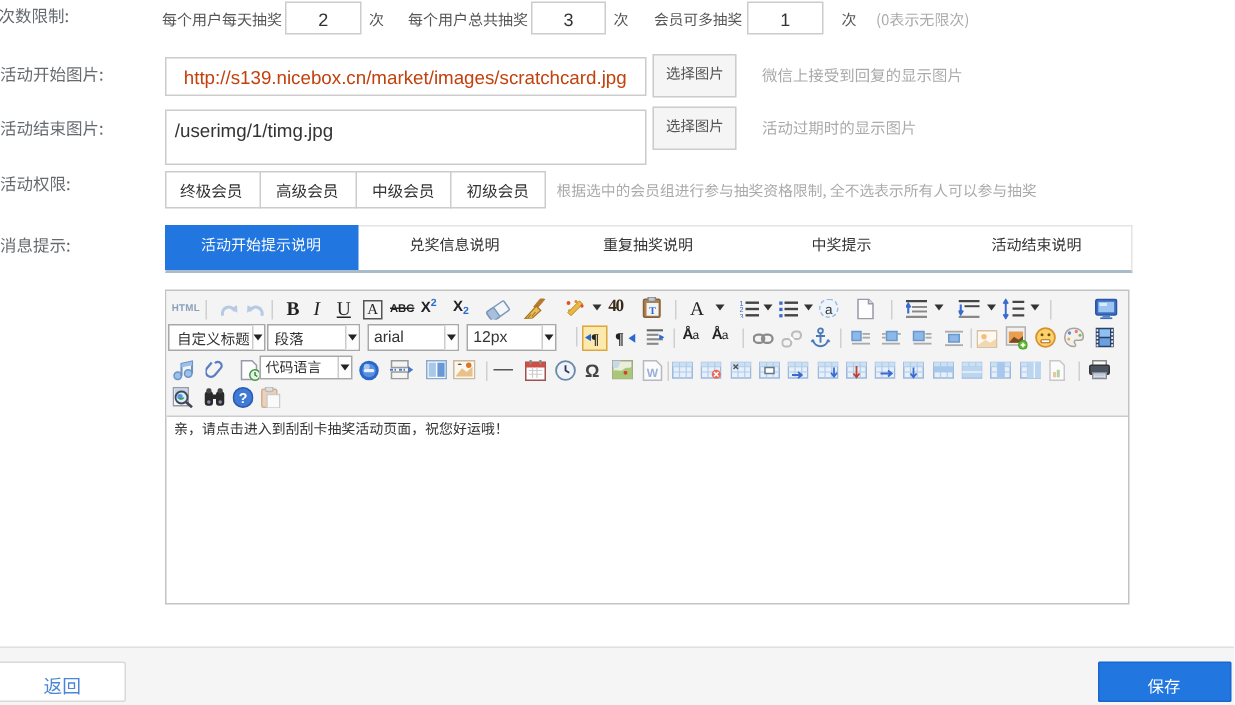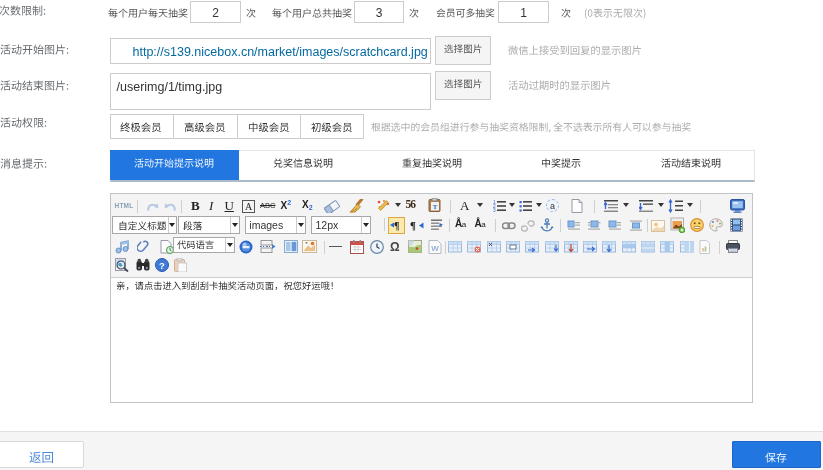--- a/index.html
+++ b/index.html
@@ -24,21 +24,21 @@
 <div class="a" style="left:498px;top:1px;width:51px;height:22px;border:1px solid #ccc;background:#fff;line-height:22px;text-align:center;font-size:12px;color:#333">1</div>
 <svg style="position:absolute;left:560.5px;top:8.1px" width="12" height="13" viewBox="0 0 12 13">
       <path transform="translate(0,8.8)" d="M0.6 -7.2C1.2 -6.8 2.1 -6.2 2.5 -5.8L3.0 -6.4C2.6 -6.8 1.7 -7.4 1.0 -7.7ZM0.4 -0.7 1.1 -0.2C1.7 -1.1 2.5 -2.3 3.1 -3.3L2.5 -3.8C1.9 -2.7 1.0 -1.5 0.4 -0.7ZM4.5 -8.4C4.2 -6.8 3.7 -5.2 2.9 -4.3C3.1 -4.2 3.5 -4.0 3.6 -3.8C4.0 -4.4 4.4 -5.1 4.7 -6.0H8.4C8.2 -5.3 7.9 -4.5 7.6 -4.0C7.8 -4.0 8.1 -3.8 8.3 -3.7C8.6 -4.4 9.1 -5.5 9.3 -6.4L8.8 -6.7L8.6 -6.7H4.9C5.1 -7.2 5.2 -7.7 5.3 -8.2ZM5.7 -5.5V-4.9C5.7 -3.4 5.5 -1.2 2.4 0.3C2.6 0.4 2.9 0.7 3.0 0.8C4.9 -0.1 5.8 -1.4 6.2 -2.6C6.8 -1.1 7.7 0.1 9.1 0.7C9.2 0.5 9.4 0.2 9.6 0.1C7.9 -0.6 6.9 -2.1 6.5 -4.1C6.5 -4.4 6.5 -4.6 6.5 -4.8V-5.5Z" fill="#555"></path>
     </svg>
 <svg style="position:absolute;left:583.5px;top:8.3px" width="64" height="13" viewBox="0 0 64 13">
       <path transform="translate(0,8.8)" d="M2.4 2.0 3.0 1.7C2.1 0.3 1.7 -1.4 1.7 -3.1C1.7 -4.8 2.1 -6.5 3.0 -7.9L2.4 -8.2C1.5 -6.7 0.9 -5.1 0.9 -3.1C0.9 -1.1 1.5 0.5 2.4 2.0Z M6.2 0.1C7.5 0.1 8.4 -1.1 8.4 -3.7C8.4 -6.2 7.5 -7.5 6.2 -7.5C4.8 -7.5 3.9 -6.2 3.9 -3.7C3.9 -1.1 4.8 0.1 6.2 0.1ZM6.2 -0.6C5.3 -0.6 4.8 -1.5 4.8 -3.7C4.8 -5.8 5.3 -6.7 6.2 -6.7C7.0 -6.7 7.6 -5.8 7.6 -3.7C7.6 -1.5 7.0 -0.6 6.2 -0.6Z M11.4 0.8C11.7 0.6 12.1 0.5 14.8 -0.4C14.8 -0.5 14.7 -0.8 14.7 -1.0L12.3 -0.3V-2.5C12.9 -2.9 13.4 -3.4 13.8 -3.9C14.6 -1.8 16.0 -0.2 18.1 0.5C18.2 0.3 18.4 -0.0 18.6 -0.2C17.6 -0.5 16.8 -1.0 16.1 -1.6C16.7 -2.0 17.4 -2.5 18.0 -3.0L17.4 -3.5C16.9 -3.0 16.2 -2.5 15.6 -2.1C15.2 -2.6 14.8 -3.2 14.6 -3.9H18.3V-4.5H14.3V-5.4H17.5V-6.0H14.3V-6.9H17.9V-7.5H14.3V-8.4H13.5V-7.5H10.0V-6.9H13.5V-6.0H10.5V-5.4H13.5V-4.5H9.6V-3.9H12.9C11.9 -3.0 10.5 -2.2 9.3 -1.8C9.4 -1.7 9.7 -1.4 9.8 -1.2C10.3 -1.4 10.9 -1.7 11.5 -2.0V-0.6C11.5 -0.1 11.3 0.0 11.1 0.1C11.2 0.3 11.4 0.6 11.4 0.8Z M21.3 -3.5C20.8 -2.4 20.1 -1.3 19.3 -0.6C19.5 -0.5 19.8 -0.2 20.0 -0.1C20.8 -0.9 21.6 -2.1 22.0 -3.3ZM25.8 -3.2C26.5 -2.2 27.2 -0.9 27.5 -0.1L28.3 -0.4C28.0 -1.3 27.2 -2.6 26.5 -3.5ZM20.4 -7.7V-6.9H27.5V-7.7ZM19.5 -5.2V-4.5H23.5V-0.2C23.5 -0.0 23.5 0.0 23.3 0.0C23.1 0.0 22.4 0.0 21.8 0.0C21.9 0.2 22.0 0.6 22.0 0.8C22.9 0.8 23.5 0.8 23.9 0.7C24.2 0.5 24.4 0.3 24.4 -0.2V-4.5H28.3V-5.2Z M30.1 -7.7V-7.0H33.4C33.4 -6.3 33.3 -5.5 33.2 -4.8H29.4V-4.0H33.1C32.7 -2.3 31.7 -0.7 29.3 0.2C29.5 0.3 29.7 0.6 29.8 0.8C32.4 -0.2 33.4 -2.1 33.8 -4.0H34.0V-0.6C34.0 0.3 34.3 0.6 35.4 0.6C35.6 0.6 37.0 0.6 37.2 0.6C38.2 0.6 38.4 0.1 38.5 -1.4C38.3 -1.5 38.0 -1.6 37.8 -1.8C37.8 -0.4 37.7 -0.2 37.2 -0.2C36.9 -0.2 35.7 -0.2 35.4 -0.2C34.9 -0.2 34.8 -0.2 34.8 -0.6V-4.0H38.4V-4.8H34.0C34.1 -5.5 34.1 -6.3 34.1 -7.0H37.9V-7.7Z M39.9 -8.0V0.8H40.5V-7.3H42.0C41.8 -6.6 41.5 -5.8 41.2 -5.0C41.9 -4.2 42.1 -3.6 42.1 -3.0C42.1 -2.7 42.0 -2.4 41.9 -2.3C41.8 -2.3 41.7 -2.2 41.6 -2.2C41.4 -2.2 41.2 -2.2 41.0 -2.2C41.1 -2.0 41.2 -1.8 41.2 -1.6C41.4 -1.6 41.6 -1.6 41.8 -1.6C42.0 -1.6 42.2 -1.7 42.4 -1.8C42.6 -2.0 42.8 -2.4 42.8 -2.9C42.8 -3.6 42.6 -4.3 41.9 -5.1C42.2 -5.9 42.6 -6.9 42.9 -7.7L42.4 -8.0L42.2 -8.0ZM47.0 -5.5V-4.2H44.1V-5.5ZM47.0 -6.1H44.1V-7.3H47.0ZM43.3 0.8C43.5 0.7 43.8 0.6 45.9 0.0C45.9 -0.2 45.9 -0.5 45.9 -0.7L44.1 -0.2V-3.6H45.0C45.5 -1.6 46.5 -0.0 48.1 0.7C48.2 0.5 48.4 0.2 48.6 0.1C47.8 -0.2 47.1 -0.8 46.6 -1.5C47.2 -1.9 47.9 -2.3 48.4 -2.7L47.9 -3.2C47.5 -2.9 46.8 -2.4 46.3 -2.1C46.1 -2.5 45.9 -3.0 45.7 -3.6H47.8V-8.0H43.4V-0.5C43.4 -0.1 43.1 0.1 43.0 0.2C43.1 0.3 43.3 0.6 43.3 0.8Z M49.5 -7.2C50.2 -6.8 51.0 -6.2 51.4 -5.8L51.9 -6.4C51.5 -6.8 50.6 -7.4 50.0 -7.7ZM49.4 -0.7 50.0 -0.2C50.7 -1.1 51.4 -2.3 52.0 -3.3L51.4 -3.8C50.8 -2.7 49.9 -1.5 49.4 -0.7ZM53.5 -8.4C53.1 -6.8 52.6 -5.2 51.8 -4.3C52.0 -4.2 52.4 -4.0 52.5 -3.8C52.9 -4.4 53.3 -5.1 53.6 -6.0H57.3C57.1 -5.3 56.8 -4.5 56.6 -4.0C56.7 -4.0 57.0 -3.8 57.2 -3.7C57.5 -4.4 58.0 -5.5 58.2 -6.4L57.7 -6.7L57.5 -6.7H53.9C54.0 -7.2 54.2 -7.7 54.3 -8.2ZM54.6 -5.5V-4.9C54.6 -3.4 54.4 -1.2 51.3 0.3C51.5 0.4 51.8 0.7 51.9 0.8C53.9 -0.1 54.7 -1.4 55.1 -2.6C55.7 -1.1 56.6 0.1 58.0 0.7C58.1 0.5 58.4 0.2 58.5 0.1C56.8 -0.6 55.9 -2.1 55.4 -4.1C55.4 -4.4 55.4 -4.6 55.4 -4.8V-5.5Z M59.9 2.0C60.8 0.5 61.4 -1.1 61.4 -3.1C61.4 -5.1 60.8 -6.7 59.9 -8.2L59.4 -7.9C60.2 -6.5 60.6 -4.8 60.6 -3.1C60.6 -1.4 60.2 0.3 59.4 1.7Z" fill="#a9a9a9"></path>
     </svg>
 <svg style="position:absolute;left:0px;top:43.5px" width="71" height="14" viewBox="0 0 71 14">
       <path transform="translate(0,9.7)" d="M1.0 -8.5C1.7 -8.2 2.6 -7.6 3.1 -7.3L3.5 -8.0C3.1 -8.3 2.1 -8.8 1.5 -9.1ZM0.5 -5.5C1.1 -5.1 2.0 -4.6 2.5 -4.3L3.0 -5.0C2.5 -5.3 1.6 -5.8 0.9 -6.1ZM0.7 0.2 1.4 0.7C2.1 -0.3 2.8 -1.7 3.4 -2.8L2.8 -3.4C2.2 -2.1 1.3 -0.7 0.7 0.2ZM3.5 -6.0V-5.2H6.7V-3.4H4.3V0.9H5.1V0.4H9.0V0.8H9.8V-3.4H7.5V-5.2H10.5V-6.0H7.5V-7.9C8.4 -8.1 9.3 -8.3 10.1 -8.6L9.4 -9.2C8.2 -8.8 5.9 -8.4 4.0 -8.2C4.1 -8.0 4.2 -7.7 4.3 -7.5C5.1 -7.6 5.9 -7.7 6.7 -7.8V-6.0ZM5.1 -0.4V-2.6H9.0V-0.4Z M12.0 -8.3V-7.6H16.2V-8.3ZM18.2 -9.1C18.2 -8.3 18.2 -7.5 18.1 -6.7H16.6V-5.9H18.1C18.0 -3.4 17.5 -1.1 16.0 0.3C16.3 0.4 16.5 0.7 16.7 0.9C18.3 -0.7 18.8 -3.2 18.9 -5.9H20.6C20.4 -2.0 20.3 -0.5 20.0 -0.2C19.9 -0.1 19.8 -0.0 19.6 -0.0C19.3 -0.0 18.8 -0.0 18.1 -0.1C18.3 0.1 18.4 0.5 18.4 0.7C19.0 0.7 19.6 0.7 19.9 0.7C20.3 0.7 20.5 0.6 20.7 0.3C21.1 -0.2 21.2 -1.7 21.4 -6.3C21.4 -6.4 21.4 -6.7 21.4 -6.7H19.0C19.0 -7.5 19.0 -8.3 19.0 -9.1ZM12.0 -0.5 12.0 -0.5V-0.5C12.2 -0.6 12.6 -0.7 15.7 -1.4L15.9 -0.7L16.6 -0.9C16.4 -1.7 15.9 -3.0 15.5 -4.0L14.8 -3.8C15.0 -3.3 15.3 -2.7 15.5 -2.1L12.8 -1.6C13.3 -2.6 13.7 -3.8 14.0 -5.0H16.4V-5.7H11.6V-5.0H13.1C12.8 -3.7 12.4 -2.4 12.2 -2.0C12.0 -1.6 11.9 -1.3 11.7 -1.2C11.8 -1.0 11.9 -0.6 12.0 -0.5Z M29.1 -7.7V-4.6H26.1V-5.1V-7.7ZM22.6 -4.6V-3.8H25.2C25.0 -2.3 24.5 -0.8 22.6 0.3C22.8 0.5 23.1 0.7 23.3 0.9C25.3 -0.4 25.9 -2.1 26.0 -3.8H29.1V0.9H30.0V-3.8H32.4V-4.6H30.0V-7.7H32.1V-8.5H23.0V-7.7H25.2V-5.1L25.2 -4.6Z M38.1 -3.6V0.9H38.8V0.4H42.2V0.9H43.0V-3.6ZM38.8 -0.3V-2.8H42.2V-0.3ZM37.7 -4.5C38.0 -4.6 38.5 -4.7 42.6 -5.0C42.7 -4.7 42.9 -4.4 43.0 -4.2L43.7 -4.6C43.3 -5.4 42.5 -6.7 41.8 -7.6L41.1 -7.3C41.5 -6.8 41.9 -6.3 42.2 -5.7L38.7 -5.5C39.4 -6.5 40.2 -7.7 40.8 -9.0L39.9 -9.3C39.3 -7.9 38.4 -6.4 38.1 -6.0C37.9 -5.6 37.7 -5.3 37.4 -5.3C37.5 -5.1 37.7 -4.7 37.7 -4.5ZM35.2 -6.2H36.5C36.3 -4.8 36.1 -3.6 35.7 -2.7C35.3 -2.9 35.0 -3.2 34.6 -3.5C34.8 -4.3 35.0 -5.2 35.2 -6.2ZM33.7 -3.2C34.3 -2.8 34.8 -2.4 35.4 -1.9C34.9 -0.9 34.2 -0.2 33.4 0.2C33.6 0.4 33.8 0.7 33.9 0.9C34.8 0.3 35.5 -0.4 36.0 -1.4C36.4 -1.0 36.8 -0.6 37.0 -0.2L37.5 -0.9C37.2 -1.3 36.8 -1.7 36.3 -2.1C36.8 -3.4 37.1 -4.9 37.3 -6.9L36.8 -7.0L36.7 -7.0H35.4C35.5 -7.7 35.6 -8.5 35.7 -9.1L35.0 -9.2C34.9 -8.5 34.8 -7.8 34.6 -7.0H33.5V-6.2H34.5C34.2 -5.1 34.0 -4.0 33.7 -3.2Z M48.1 -3.1C49.0 -2.9 50.1 -2.5 50.7 -2.2L51.1 -2.8C50.5 -3.0 49.4 -3.4 48.5 -3.6ZM47.0 -1.7C48.5 -1.5 50.4 -1.0 51.5 -0.7L51.9 -1.3C50.8 -1.6 48.9 -2.1 47.4 -2.2ZM44.9 -8.8V0.9H45.7V0.4H53.3V0.9H54.1V-8.8ZM45.7 -0.3V-8.0H53.3V-0.3ZM48.6 -7.8C48.0 -6.9 47.1 -6.0 46.1 -5.5C46.3 -5.4 46.6 -5.1 46.7 -5.0C47.0 -5.2 47.4 -5.5 47.7 -5.8C48.0 -5.4 48.4 -5.1 48.9 -4.8C47.9 -4.3 46.9 -4.0 45.9 -3.8C46.1 -3.7 46.2 -3.3 46.3 -3.1C47.4 -3.4 48.5 -3.8 49.6 -4.4C50.5 -3.9 51.5 -3.5 52.6 -3.3C52.7 -3.5 52.9 -3.7 53.1 -3.9C52.1 -4.1 51.1 -4.4 50.3 -4.8C51.1 -5.3 51.8 -5.9 52.2 -6.7L51.8 -6.9L51.6 -6.9H48.8C49.0 -7.1 49.1 -7.3 49.2 -7.5ZM48.2 -6.2 48.2 -6.3H51.1C50.7 -5.8 50.2 -5.5 49.6 -5.1C49.0 -5.4 48.5 -5.8 48.2 -6.2Z M57.0 -9.0V-5.3C57.0 -3.3 56.8 -1.3 55.4 0.3C55.6 0.4 55.9 0.7 56.1 0.9C57.1 -0.2 57.5 -1.6 57.7 -2.9H62.3V0.9H63.2V-3.8H57.8C57.8 -4.3 57.8 -4.8 57.8 -5.3V-5.5H64.9V-6.4H61.8V-9.2H61.0V-6.4H57.8V-9.0Z M67.5 -4.3C67.9 -4.3 68.3 -4.6 68.3 -5.1C68.3 -5.5 67.9 -5.8 67.5 -5.8C67.1 -5.8 66.8 -5.5 66.8 -5.1C66.8 -4.6 67.1 -4.3 67.5 -4.3ZM67.5 0.1C67.9 0.1 68.3 -0.2 68.3 -0.6C68.3 -1.1 67.9 -1.4 67.5 -1.4C67.1 -1.4 66.8 -1.1 66.8 -0.6C66.8 -0.2 67.1 0.1 67.5 0.1Z" fill="#666a6e"></path>
     </svg>
-<div class="a" style="left:109.5px;top:38px;width:321px;height:26px;border:1px solid #ccc;background:#fff;line-height:26px;font-size:12.5px;color:#0369a1;padding-left:22px;white-space:nowrap;overflow:hidden">http://s139.nicebox.cn/market/images/scratchcard.jpg</div>
+<div class="a" style="left:109.5px;top:38px;width:321px;height:26px;border:1px solid #ccc;background:#fff;line-height:26px;font-size:12.5px;color:#c2410c;padding-left:12px;white-space:nowrap;overflow:hidden">http://s139.nicebox.cn/market/images/scratchcard.jpg</div>
 <div class="a" style="left:435px;top:35.5px;width:55.5px;height:29px;border:1px solid #ccc;background:#f5f5f5"></div>
 <svg style="position:absolute;left:443.5px;top:44.3px" width="40" height="13" viewBox="0 0 40 13">
       <path transform="translate(0,8.4)" d="M0.6 -7.3C1.1 -6.9 1.8 -6.2 2.1 -5.7L2.7 -6.2C2.4 -6.6 1.7 -7.3 1.1 -7.7ZM4.3 -7.8C4.1 -6.9 3.6 -6.1 3.1 -5.5C3.3 -5.4 3.6 -5.2 3.7 -5.1C4.0 -5.4 4.2 -5.7 4.4 -6.1H5.8V-4.7H3.1V-4.1H4.8C4.6 -2.8 4.3 -1.9 2.8 -1.4C3.0 -1.2 3.2 -1.0 3.3 -0.8C4.9 -1.4 5.3 -2.5 5.5 -4.1H6.5V-1.8C6.5 -1.1 6.7 -0.9 7.4 -0.9C7.5 -0.9 8.2 -0.9 8.3 -0.9C8.9 -0.9 9.1 -1.2 9.2 -2.4C9.0 -2.5 8.7 -2.6 8.6 -2.7C8.5 -1.7 8.5 -1.6 8.3 -1.6C8.1 -1.6 7.6 -1.6 7.5 -1.6C7.3 -1.6 7.2 -1.6 7.2 -1.8V-4.1H9.1V-4.7H6.5V-6.1H8.7V-6.7H6.5V-8.0H5.8V-6.7H4.7C4.8 -7.0 4.9 -7.3 5.0 -7.6ZM2.4 -4.4H0.5V-3.7H1.7V-0.8C1.3 -0.6 0.9 -0.3 0.4 0.1L0.9 0.8C1.5 0.2 2.0 -0.3 2.3 -0.3C2.5 -0.3 2.8 -0.0 3.2 0.2C3.8 0.6 4.6 0.7 5.8 0.7C6.7 0.7 8.3 0.6 9.1 0.6C9.1 0.3 9.2 -0.0 9.3 -0.2C8.3 -0.1 6.9 -0.0 5.8 -0.0C4.8 -0.0 3.9 -0.1 3.4 -0.4C2.9 -0.7 2.7 -0.9 2.4 -1.0Z M11.3 -8.1V-6.1H10.0V-5.5H11.3V-3.4C10.8 -3.3 10.3 -3.1 9.9 -3.0L10.1 -2.3L11.3 -2.7V-0.1C11.3 0.0 11.3 0.0 11.1 0.1C11.0 0.1 10.6 0.1 10.2 0.0C10.3 0.2 10.4 0.5 10.4 0.7C11.1 0.7 11.4 0.7 11.7 0.6C11.9 0.5 12.0 0.3 12.0 -0.1V-2.9L13.1 -3.3L13.0 -4.0L12.0 -3.6V-5.5H13.1V-6.1H12.0V-8.1ZM17.3 -6.9C17.0 -6.4 16.5 -6.0 16.0 -5.6C15.5 -6.0 15.0 -6.4 14.7 -6.9ZM13.4 -7.6V-6.9H14.0C14.4 -6.3 14.8 -5.7 15.4 -5.2C14.6 -4.8 13.8 -4.4 13.0 -4.2C13.1 -4.1 13.3 -3.8 13.4 -3.6C14.2 -3.9 15.1 -4.3 15.9 -4.8C16.7 -4.3 17.6 -3.9 18.5 -3.6C18.6 -3.8 18.8 -4.1 19.0 -4.2C18.0 -4.4 17.2 -4.8 16.5 -5.2C17.3 -5.8 17.9 -6.5 18.3 -7.3L17.9 -7.6L17.8 -7.6ZM15.6 -4.0V-3.1H13.6V-2.5H15.6V-1.5H13.1V-0.8H15.6V0.8H16.3V-0.8H18.8V-1.5H16.3V-2.5H18.1V-3.1H16.3V-4.0Z M22.8 -2.7C23.6 -2.5 24.5 -2.2 25.1 -1.9L25.4 -2.4C24.8 -2.6 23.9 -3.0 23.1 -3.1ZM21.8 -1.5C23.2 -1.3 24.8 -0.9 25.7 -0.6L26.1 -1.1C25.1 -1.4 23.5 -1.8 22.2 -1.9ZM20.0 -7.6V0.8H20.7V0.4H27.3V0.8H28.0V-7.6ZM20.7 -0.3V-7.0H27.3V-0.3ZM23.2 -6.8C22.7 -6.0 21.9 -5.3 21.0 -4.8C21.2 -4.7 21.4 -4.5 21.6 -4.3C21.8 -4.5 22.1 -4.8 22.4 -5.0C22.7 -4.7 23.1 -4.4 23.5 -4.2C22.6 -3.8 21.7 -3.5 20.9 -3.3C21.0 -3.2 21.1 -2.9 21.2 -2.7C22.2 -3.0 23.2 -3.3 24.1 -3.8C24.9 -3.4 25.8 -3.0 26.7 -2.8C26.8 -3.0 27.0 -3.3 27.1 -3.4C26.3 -3.5 25.4 -3.8 24.7 -4.1C25.4 -4.6 26.0 -5.2 26.4 -5.8L26.0 -6.1L25.9 -6.0H23.4C23.5 -6.2 23.7 -6.4 23.8 -6.6ZM22.8 -5.4 22.9 -5.5H25.4C25.0 -5.1 24.6 -4.8 24.1 -4.5C23.6 -4.7 23.1 -5.1 22.8 -5.4Z M30.5 -7.8V-4.6C30.5 -2.9 30.4 -1.1 29.2 0.2C29.3 0.3 29.6 0.6 29.7 0.8C30.6 -0.2 31.0 -1.4 31.2 -2.6H35.2V0.8H36.0V-3.3H31.2C31.3 -3.7 31.3 -4.2 31.3 -4.6V-4.8H37.5V-5.6H34.8V-8.1H34.0V-5.6H31.3V-7.8Z" fill="#555"></path>
     </svg>
 <svg style="position:absolute;left:507.8px;top:45.4px" width="135" height="13" viewBox="0 0 135 13">
       <path transform="translate(0,9.1)" d="M2.0 -8.7C1.7 -8.0 0.9 -7.1 0.3 -6.6C0.4 -6.5 0.6 -6.2 0.7 -6.0C1.4 -6.6 2.2 -7.6 2.8 -8.4ZM3.4 -3.3V-2.1C3.4 -1.4 3.3 -0.4 2.6 0.3C2.7 0.4 3.0 0.6 3.1 0.8C3.9 -0.0 4.0 -1.2 4.0 -2.1V-2.7H5.4V-1.5C5.4 -1.1 5.2 -0.9 5.1 -0.8C5.2 -0.7 5.3 -0.3 5.4 -0.2C5.5 -0.4 5.8 -0.5 7.0 -1.4C6.9 -1.5 6.8 -1.8 6.8 -1.9L6.0 -1.5V-3.3ZM7.6 -5.9H8.8C8.7 -4.6 8.5 -3.5 8.1 -2.6C7.8 -3.4 7.6 -4.4 7.5 -5.4ZM2.9 -4.6V-3.9H6.4V-4.0C6.5 -3.9 6.7 -3.7 6.7 -3.6C6.9 -3.8 7.0 -4.0 7.1 -4.3C7.3 -3.4 7.5 -2.5 7.7 -1.7C7.3 -0.9 6.7 -0.2 5.9 0.3C6.0 0.4 6.2 0.7 6.3 0.8C7.0 0.4 7.6 -0.3 8.1 -1.0C8.4 -0.2 8.9 0.4 9.5 0.8C9.6 0.6 9.8 0.3 10.0 0.2C9.3 -0.2 8.8 -0.9 8.5 -1.7C9.0 -2.8 9.3 -4.2 9.5 -5.9H9.9V-6.5H7.7C7.9 -7.2 8.0 -7.8 8.1 -8.5L7.3 -8.6C7.2 -7.0 6.9 -5.5 6.4 -4.4V-4.6ZM3.1 -7.8V-5.3H6.3V-7.8H5.8V-6.0H5.0V-8.7H4.4V-6.0H3.7V-7.8ZM2.3 -6.6C1.8 -5.5 0.9 -4.4 0.2 -3.7C0.3 -3.5 0.5 -3.2 0.6 -3.0C0.9 -3.3 1.2 -3.6 1.5 -4.0V0.8H2.2V-5.1C2.5 -5.5 2.7 -5.9 2.9 -6.4Z M14.2 -5.5V-4.8H19.3V-5.5ZM14.2 -4.0V-3.4H19.3V-4.0ZM13.5 -7.0V-6.3H20.1V-7.0ZM15.9 -8.4C16.2 -8.0 16.5 -7.4 16.6 -7.0L17.3 -7.3C17.1 -7.7 16.8 -8.2 16.5 -8.7ZM14.1 -2.5V0.8H14.8V0.4H18.7V0.8H19.4V-2.5ZM14.8 -0.2V-1.9H18.7V-0.2ZM12.9 -8.6C12.4 -7.1 11.6 -5.5 10.6 -4.5C10.8 -4.3 11.0 -3.9 11.1 -3.8C11.4 -4.2 11.7 -4.6 12.0 -5.1V0.9H12.8V-6.3C13.1 -7.0 13.4 -7.7 13.6 -8.4Z M25.0 -8.5V-0.4H21.1V0.3H30.4V-0.4H25.8V-4.5H29.7V-5.3H25.8V-8.5Z M35.6 -6.5C35.9 -6.1 36.2 -5.6 36.3 -5.2L37.0 -5.5C36.8 -5.8 36.5 -6.4 36.2 -6.8ZM32.5 -8.6V-6.6H31.3V-5.9H32.5V-3.6C32.0 -3.4 31.6 -3.3 31.2 -3.2L31.4 -2.4L32.5 -2.8V-0.1C32.5 0.0 32.5 0.1 32.4 0.1C32.3 0.1 31.9 0.1 31.5 0.1C31.6 0.3 31.7 0.6 31.7 0.8C32.3 0.8 32.7 0.8 32.9 0.6C33.2 0.5 33.3 0.3 33.3 -0.1V-3.0L34.3 -3.4L34.2 -4.1L33.3 -3.8V-5.9H34.3V-6.6H33.3V-8.6ZM36.8 -8.5C36.9 -8.2 37.1 -7.9 37.2 -7.6H34.8V-6.9H40.4V-7.6H38.0C37.9 -7.9 37.7 -8.3 37.5 -8.6ZM38.8 -6.8C38.6 -6.3 38.3 -5.6 37.9 -5.2H34.5V-4.5H40.7V-5.2H38.7C39.0 -5.6 39.3 -6.1 39.6 -6.6ZM38.8 -2.7C38.6 -2.0 38.3 -1.5 37.8 -1.1C37.2 -1.3 36.6 -1.6 36.1 -1.7C36.3 -2.0 36.5 -2.3 36.7 -2.7ZM35.0 -1.4C35.7 -1.2 36.4 -0.9 37.1 -0.6C36.4 -0.2 35.5 0.0 34.2 0.1C34.3 0.3 34.5 0.6 34.5 0.8C36.0 0.6 37.1 0.2 37.9 -0.3C38.8 0.1 39.5 0.5 40.0 0.8L40.5 0.3C40.0 -0.1 39.3 -0.5 38.5 -0.8C39.0 -1.3 39.3 -1.9 39.6 -2.7H40.8V-3.4H37.1C37.3 -3.7 37.4 -4.0 37.6 -4.3L36.8 -4.4C36.7 -4.1 36.5 -3.7 36.3 -3.4H34.4V-2.7H35.9C35.6 -2.2 35.3 -1.8 35.0 -1.4Z M49.6 -8.7C47.9 -8.3 44.7 -8.0 42.0 -7.9C42.1 -7.8 42.2 -7.5 42.2 -7.3C44.9 -7.4 48.1 -7.6 50.2 -8.1ZM45.6 -7.3C45.9 -6.8 46.1 -6.1 46.2 -5.7L46.9 -5.9C46.8 -6.3 46.6 -7.0 46.3 -7.4ZM49.2 -7.4C48.9 -6.9 48.5 -6.2 48.2 -5.7H43.7L44.3 -5.9C44.2 -6.3 43.9 -6.8 43.6 -7.2L42.9 -7.0C43.2 -6.6 43.5 -6.1 43.6 -5.7H41.9V-3.6H42.7V-5.0H50.0V-3.6H50.8V-5.7H49.0C49.3 -6.1 49.7 -6.7 50.0 -7.2ZM48.3 -3.1C47.9 -2.4 47.2 -1.8 46.4 -1.3C45.5 -1.8 44.9 -2.4 44.4 -3.1ZM43.2 -3.8V-3.1H43.6L43.5 -3.1C44.1 -2.2 44.8 -1.5 45.6 -0.9C44.5 -0.4 43.1 -0.1 41.7 0.1C41.9 0.3 42.1 0.6 42.2 0.8C43.7 0.5 45.1 0.1 46.4 -0.5C47.5 0.1 48.9 0.6 50.5 0.8C50.6 0.6 50.8 0.2 51.0 0.1C49.5 -0.1 48.2 -0.4 47.1 -0.9C48.1 -1.6 49.0 -2.4 49.5 -3.5L49.0 -3.9L48.8 -3.8Z M58.1 -7.8V-1.5H58.8V-7.8ZM60.1 -8.5V-0.4C60.1 -0.2 60.1 -0.2 59.9 -0.2C59.7 -0.1 59.2 -0.1 58.6 -0.2C58.7 0.0 58.8 0.4 58.9 0.6C59.6 0.6 60.2 0.6 60.5 0.5C60.8 0.3 60.9 0.1 60.9 -0.4V-8.5ZM52.1 -0.4 52.3 0.3C53.7 0.0 55.6 -0.3 57.5 -0.7L57.4 -1.4L55.3 -1.0V-2.6H57.3V-3.3H55.3V-4.4H54.5V-3.3H52.5V-2.6H54.5V-0.8ZM52.7 -4.5C53.0 -4.6 53.4 -4.7 56.6 -5.0C56.7 -4.7 56.8 -4.5 56.9 -4.3L57.5 -4.7C57.2 -5.3 56.5 -6.3 56.0 -7.0L55.4 -6.6C55.7 -6.3 55.9 -5.9 56.2 -5.6L53.5 -5.4C54.0 -5.9 54.4 -6.6 54.7 -7.3H57.5V-8.0H52.2V-7.3H53.9C53.5 -6.6 53.1 -5.9 53.0 -5.7C52.8 -5.5 52.6 -5.3 52.5 -5.3C52.6 -5.0 52.7 -4.7 52.7 -4.5Z M65.7 -5.2H68.2V-2.8H65.7ZM64.9 -5.9V-2.1H68.9V-5.9ZM62.6 -8.2V0.8H63.4V0.3H70.4V0.8H71.3V-8.2ZM63.4 -0.5V-7.5H70.4V-0.5Z M75.1 -4.6H79.9V-3.9H75.1ZM75.1 -5.8H79.9V-5.1H75.1ZM74.3 -6.3V-3.3H75.4C74.9 -2.5 74.0 -1.8 73.1 -1.3C73.2 -1.2 73.5 -0.9 73.6 -0.8C74.0 -1.1 74.5 -1.4 74.9 -1.7C75.3 -1.3 75.8 -0.9 76.4 -0.6C75.2 -0.2 73.8 0.0 72.4 0.1C72.6 0.3 72.7 0.6 72.7 0.8C74.3 0.7 75.9 0.4 77.3 -0.2C78.6 0.3 80.0 0.6 81.6 0.7C81.7 0.5 81.9 0.2 82.0 0.1C80.6 -0.0 79.4 -0.2 78.2 -0.5C79.2 -1.0 80.0 -1.6 80.5 -2.3L80.0 -2.7L79.9 -2.6H75.8C76.0 -2.8 76.1 -3.0 76.3 -3.3L76.2 -3.3H80.7V-6.3ZM74.9 -8.7C74.4 -7.6 73.5 -6.7 72.6 -6.1C72.7 -5.9 73.0 -5.6 73.1 -5.5C73.6 -5.9 74.2 -6.4 74.6 -7.0H81.4V-7.7H75.1C75.3 -7.9 75.4 -8.2 75.6 -8.4ZM79.3 -2.0C78.8 -1.6 78.1 -1.2 77.3 -0.9C76.5 -1.2 75.9 -1.6 75.4 -2.0Z M88.1 -4.4C88.7 -3.6 89.4 -2.6 89.7 -1.9L90.3 -2.4C90.0 -3.0 89.3 -4.0 88.7 -4.7ZM84.9 -8.7C84.8 -8.2 84.6 -7.5 84.4 -7.0H83.3V0.6H84.0V-0.3H86.9V-7.0H85.2C85.3 -7.4 85.5 -8.0 85.7 -8.5ZM84.0 -6.3H86.2V-4.1H84.0ZM84.0 -1.0V-3.5H86.2V-1.0ZM88.6 -8.7C88.2 -7.3 87.7 -5.9 87.0 -4.9C87.1 -4.8 87.5 -4.6 87.6 -4.5C88.0 -5.0 88.3 -5.6 88.6 -6.3H91.2C91.1 -2.2 90.9 -0.6 90.6 -0.2C90.5 -0.1 90.4 -0.1 90.2 -0.1C89.9 -0.1 89.3 -0.1 88.6 -0.1C88.8 0.1 88.9 0.4 88.9 0.6C89.5 0.6 90.1 0.7 90.4 0.6C90.8 0.6 91.0 0.5 91.2 0.2C91.7 -0.3 91.8 -1.9 92.0 -6.6C92.0 -6.7 92.0 -7.0 92.0 -7.0H88.9C89.0 -7.5 89.2 -8.0 89.3 -8.5Z M95.2 -5.9H100.5V-4.8H95.2ZM95.2 -7.5H100.5V-6.5H95.2ZM94.5 -8.1V-4.2H101.3V-8.1ZM101.1 -3.4C100.8 -2.7 100.2 -1.9 99.7 -1.3L100.3 -1.0C100.8 -1.6 101.4 -2.4 101.8 -3.1ZM94.0 -3.1C94.4 -2.4 94.9 -1.5 95.1 -1.0L95.8 -1.3C95.5 -1.8 95.0 -2.7 94.6 -3.3ZM98.6 -3.8V-0.4H97.1V-3.8H96.3V-0.4H93.1V0.3H102.6V-0.4H99.3V-3.8Z M105.4 -3.6C105.0 -2.5 104.2 -1.3 103.4 -0.6C103.6 -0.5 103.9 -0.2 104.1 -0.1C104.9 -0.9 105.7 -2.1 106.2 -3.4ZM110.0 -3.3C110.8 -2.3 111.6 -1.0 111.8 -0.1L112.6 -0.5C112.3 -1.3 111.5 -2.6 110.8 -3.6ZM104.5 -7.9V-7.1H111.8V-7.9ZM103.6 -5.4V-4.6H107.7V-0.2C107.7 -0.0 107.7 0.0 107.5 0.0C107.3 0.0 106.6 0.0 105.9 0.0C106.0 0.2 106.2 0.6 106.2 0.8C107.1 0.8 107.7 0.8 108.1 0.7C108.5 0.5 108.6 0.3 108.6 -0.2V-4.6H112.7V-5.4Z M117.2 -2.9C118.0 -2.7 119.0 -2.3 119.6 -2.0L119.9 -2.6C119.4 -2.8 118.3 -3.2 117.5 -3.3ZM116.1 -1.6C117.6 -1.4 119.3 -1.0 120.3 -0.6L120.7 -1.2C119.7 -1.5 117.9 -1.9 116.5 -2.1ZM114.2 -8.2V0.8H114.9V0.4H122.0V0.8H122.7V-8.2ZM114.9 -0.3V-7.5H122.0V-0.3ZM117.6 -7.3C117.0 -6.4 116.2 -5.6 115.3 -5.1C115.4 -5.0 115.7 -4.8 115.8 -4.7C116.1 -4.9 116.5 -5.1 116.8 -5.4C117.1 -5.1 117.5 -4.7 117.9 -4.5C117.0 -4.1 116.0 -3.7 115.1 -3.6C115.2 -3.4 115.4 -3.1 115.5 -2.9C116.5 -3.2 117.6 -3.6 118.5 -4.1C119.4 -3.6 120.4 -3.3 121.3 -3.0C121.4 -3.2 121.6 -3.5 121.8 -3.6C120.9 -3.8 120.0 -4.1 119.2 -4.4C119.9 -5.0 120.6 -5.5 121.0 -6.2L120.6 -6.5L120.5 -6.5H117.8C117.9 -6.7 118.1 -6.9 118.2 -7.1ZM117.2 -5.8 117.3 -5.9H119.9C119.6 -5.5 119.1 -5.1 118.5 -4.8C118.0 -5.1 117.5 -5.4 117.2 -5.8Z M125.5 -8.4V-5.0C125.5 -3.1 125.3 -1.2 124.0 0.2C124.2 0.4 124.5 0.7 124.6 0.8C125.5 -0.2 126.0 -1.5 126.1 -2.8H130.5V0.8H131.3V-3.5H126.2C126.2 -4.0 126.3 -4.5 126.3 -5.0V-5.2H132.9V-6.0H130.0V-8.6H129.2V-6.0H126.3V-8.4Z" fill="#a9a9a9"></path>
     </svg>
 <svg style="position:absolute;left:0px;top:79.5px" width="71" height="14" viewBox="0 0 71 14">
       <path transform="translate(0,9.7)" d="M1.0 -8.5C1.7 -8.2 2.6 -7.6 3.1 -7.3L3.5 -8.0C3.1 -8.3 2.1 -8.8 1.5 -9.1ZM0.5 -5.5C1.1 -5.1 2.0 -4.6 2.5 -4.3L3.0 -5.0C2.5 -5.3 1.6 -5.8 0.9 -6.1ZM0.7 0.2 1.4 0.7C2.1 -0.3 2.8 -1.7 3.4 -2.8L2.8 -3.4C2.2 -2.1 1.3 -0.7 0.7 0.2ZM3.5 -6.0V-5.2H6.7V-3.4H4.3V0.9H5.1V0.4H9.0V0.8H9.8V-3.4H7.5V-5.2H10.5V-6.0H7.5V-7.9C8.4 -8.1 9.3 -8.3 10.1 -8.6L9.4 -9.2C8.2 -8.8 5.9 -8.4 4.0 -8.2C4.1 -8.0 4.2 -7.7 4.3 -7.5C5.1 -7.6 5.9 -7.7 6.7 -7.8V-6.0ZM5.1 -0.4V-2.6H9.0V-0.4Z M12.0 -8.3V-7.6H16.2V-8.3ZM18.2 -9.1C18.2 -8.3 18.2 -7.5 18.1 -6.7H16.6V-5.9H18.1C18.0 -3.4 17.5 -1.1 16.0 0.3C16.3 0.4 16.5 0.7 16.7 0.9C18.3 -0.7 18.8 -3.2 18.9 -5.9H20.6C20.4 -2.0 20.3 -0.5 20.0 -0.2C19.9 -0.1 19.8 -0.0 19.6 -0.0C19.3 -0.0 18.8 -0.0 18.1 -0.1C18.3 0.1 18.4 0.5 18.4 0.7C19.0 0.7 19.6 0.7 19.9 0.7C20.3 0.7 20.5 0.6 20.7 0.3C21.1 -0.2 21.2 -1.7 21.4 -6.3C21.4 -6.4 21.4 -6.7 21.4 -6.7H19.0C19.0 -7.5 19.0 -8.3 19.0 -9.1ZM12.0 -0.5 12.0 -0.5V-0.5C12.2 -0.6 12.6 -0.7 15.7 -1.4L15.9 -0.7L16.6 -0.9C16.4 -1.7 15.9 -3.0 15.5 -4.0L14.8 -3.8C15.0 -3.3 15.3 -2.7 15.5 -2.1L12.8 -1.6C13.3 -2.6 13.7 -3.8 14.0 -5.0H16.4V-5.7H11.6V-5.0H13.1C12.8 -3.7 12.4 -2.4 12.2 -2.0C12.0 -1.6 11.9 -1.3 11.7 -1.2C11.8 -1.0 11.9 -0.6 12.0 -0.5Z M22.4 -0.6 22.5 0.3C23.6 0.0 25.1 -0.3 26.5 -0.6L26.4 -1.4C24.9 -1.1 23.4 -0.7 22.4 -0.6ZM22.6 -4.7C22.8 -4.8 23.1 -4.8 24.5 -5.0C24.0 -4.3 23.5 -3.8 23.3 -3.5C22.9 -3.1 22.7 -2.9 22.4 -2.8C22.5 -2.6 22.6 -2.2 22.7 -2.0C23.0 -2.2 23.4 -2.3 26.4 -2.8C26.4 -3.0 26.4 -3.3 26.4 -3.5L23.9 -3.1C24.8 -4.1 25.7 -5.3 26.4 -6.5L25.7 -6.9C25.5 -6.5 25.2 -6.1 25.0 -5.7L23.5 -5.6C24.2 -6.5 24.8 -7.7 25.3 -8.8L24.4 -9.2C24.0 -7.9 23.2 -6.5 23.0 -6.2C22.7 -5.8 22.5 -5.6 22.3 -5.5C22.4 -5.3 22.6 -4.9 22.6 -4.7ZM29.0 -9.3V-7.8H26.5V-7.0H29.0V-5.3H26.8V-4.5H32.2V-5.3H29.9V-7.0H32.4V-7.8H29.9V-9.3ZM27.0 -3.3V0.9H27.9V0.4H31.1V0.8H31.9V-3.3ZM27.9 -0.4V-2.6H31.1V-0.4Z M34.6 -6.1V-2.9H37.6C36.6 -1.8 35.0 -0.7 33.4 -0.2C33.6 -0.0 33.9 0.3 34.0 0.5C35.4 -0.1 37.0 -1.1 38.1 -2.3V0.9H38.9V-2.4C40.0 -1.1 41.6 -0.1 43.0 0.5C43.2 0.3 43.4 -0.0 43.6 -0.2C42.1 -0.7 40.4 -1.8 39.4 -2.9H42.4V-6.1H38.9V-7.3H43.2V-8.1H38.9V-9.2H38.1V-8.1H33.8V-7.3H38.1V-6.1ZM35.4 -5.4H38.1V-3.7H35.4ZM38.9 -5.4H41.6V-3.7H38.9Z M48.1 -3.1C49.0 -2.9 50.1 -2.5 50.7 -2.2L51.1 -2.8C50.5 -3.0 49.4 -3.4 48.5 -3.6ZM47.0 -1.7C48.5 -1.5 50.4 -1.0 51.5 -0.7L51.9 -1.3C50.8 -1.6 48.9 -2.1 47.4 -2.2ZM44.9 -8.8V0.9H45.7V0.4H53.3V0.9H54.1V-8.8ZM45.7 -0.3V-8.0H53.3V-0.3ZM48.6 -7.8C48.0 -6.9 47.1 -6.0 46.1 -5.5C46.3 -5.4 46.6 -5.1 46.7 -5.0C47.0 -5.2 47.4 -5.5 47.7 -5.8C48.0 -5.4 48.4 -5.1 48.9 -4.8C47.9 -4.3 46.9 -4.0 45.9 -3.8C46.1 -3.7 46.2 -3.3 46.3 -3.1C47.4 -3.4 48.5 -3.8 49.6 -4.4C50.5 -3.9 51.5 -3.5 52.6 -3.3C52.7 -3.5 52.9 -3.7 53.1 -3.9C52.1 -4.1 51.1 -4.4 50.3 -4.8C51.1 -5.3 51.8 -5.9 52.2 -6.7L51.8 -6.9L51.6 -6.9H48.8C49.0 -7.1 49.1 -7.3 49.2 -7.5ZM48.2 -6.2 48.2 -6.3H51.1C50.7 -5.8 50.2 -5.5 49.6 -5.1C49.0 -5.4 48.5 -5.8 48.2 -6.2Z M57.0 -9.0V-5.3C57.0 -3.3 56.8 -1.3 55.4 0.3C55.6 0.4 55.9 0.7 56.1 0.9C57.1 -0.2 57.5 -1.6 57.7 -2.9H62.3V0.9H63.2V-3.8H57.8C57.8 -4.3 57.8 -4.8 57.8 -5.3V-5.5H64.9V-6.4H61.8V-9.2H61.0V-6.4H57.8V-9.0Z M67.5 -4.3C67.9 -4.3 68.3 -4.6 68.3 -5.1C68.3 -5.5 67.9 -5.8 67.5 -5.8C67.1 -5.8 66.8 -5.5 66.8 -5.1C66.8 -4.6 67.1 -4.3 67.5 -4.3ZM67.5 0.1C67.9 0.1 68.3 -0.2 68.3 -0.6C68.3 -1.1 67.9 -1.4 67.5 -1.4C67.1 -1.4 66.8 -1.1 66.8 -0.6C66.8 -0.2 67.1 0.1 67.5 0.1Z" fill="#666a6e"></path>
     </svg>
@@ -102,21 +102,21 @@
     </svg>
 <svg class="a" style="left:164px;top:200.5px" width="13" height="11" viewBox="0 0 13 11">
       <path d="M10.5 9.5 A4 4 0 1 0 2.5 6.5" fill="none" stroke="#b6cbe3" stroke-width="2"></path>
       <path d="M1 2.5 L5.5 4.8 L0.7 7.5 Z" fill="#b6cbe3"></path>
     </svg>
 <div class="a" style="left:180.5px;top:199.5px;width:1px;height:13px;background:#cfcfcf"></div>
 <div class="a" style="left:191px;top:197.5px;font-family:'Liberation Serif',serif;font-size:13px;font-weight:bold;color:#222">B</div>
 <div class="a" style="left:209px;top:197.5px;font-family:'Liberation Serif',serif;font-size:13px;font-style:italic;color:#222">I</div>
 <div class="a" style="left:224.5px;top:197.5px;font-family:'Liberation Serif',serif;font-size:13px;color:#222;text-decoration:underline">U</div>
 <div class="a" style="left:242px;top:199.5px;width:13px;height:13px;border:1px solid #555;font-family:'Liberation Serif',serif;font-size:10px;color:#222;text-align:center;line-height:11px">A</div>
-<div class="a" style="left:260px;top:201px;font-size:7.5px;font-weight:normal;color:#222;text-decoration:line-through">ABC</div>
+<div class="a" style="left:260px;top:201px;font-size:7.5px;font-weight:bold;color:#222;text-decoration:line-through">ABC</div>
 <div class="a" style="left:280.5px;top:199px;font-size:10px;font-weight:bold;color:#222">X<span style="font-size:7px;color:#2a6ad0;vertical-align:4px">2</span></div>
 <div class="a" style="left:302px;top:199px;font-size:10px;font-weight:bold;color:#222">X<span style="font-size:7px;color:#2a6ad0;vertical-align:-2px">2</span></div>
 <svg class="a" style="left:324px;top:199.5px" width="16" height="13" viewBox="0 0 16 13">
       <g transform="rotate(-35 8 6.5)">
         <rect x="0.5" y="3.5" width="14" height="7.5" rx="1.2" fill="#f2f6fb" stroke="#8098b8"></rect>
         <rect x="0.5" y="3.5" width="6" height="7.5" rx="1.2" fill="#a8c0dc" stroke="#8098b8"></rect>
       </g>
     </svg>
 <svg class="a" style="left:349px;top:198.5px" width="16" height="14" viewBox="0 0 16 14">
       <rect x="9" y="-1.5" width="3" height="9" transform="rotate(40 10.5 3)" fill="#b87830"></rect>
@@ -124,21 +124,21 @@
       <path d="M3 13 L5 10.5 M5.5 12 L8 9" stroke="#a8741c" stroke-width="0.7"></path>
     </svg>
 <svg class="a" style="left:376px;top:198.5px" width="15" height="14" viewBox="0 0 15 14">
       <rect x="6" y="1" width="3" height="11" transform="rotate(45 7.5 6.5)" fill="#e8b84a" stroke="#b8860b" stroke-width="0.6"></rect>
       <circle cx="3" cy="3" r="1.3" fill="#e05030"></circle>
       <circle cx="8" cy="2" r="1" fill="#e08030"></circle>
       <circle cx="12" cy="5" r="1.1" fill="#e05030"></circle>
       <circle cx="3.5" cy="8" r="0.9" fill="#e0a030"></circle>
     </svg>
 <div class="a" style="left:394.5px;top:202.5px;width:0;height:0;border-left:3.5px solid transparent;border-right:3.5px solid transparent;border-top:4px solid #333"></div>
-<div class="a" style="left:405.5px;top:198px;font-family:'Liberation Serif',serif;font-size:11.5px;font-weight:bold;color:#3a2a1a;letter-spacing:-1px">56</div>
+<div class="a" style="left:405.5px;top:198px;font-family:'Liberation Serif',serif;font-size:11.5px;font-weight:bold;color:#3a2a1a;letter-spacing:-1px">40</div>
 <svg class="a" style="left:428px;top:198px" width="13" height="14" viewBox="0 0 13 14">
       <rect x="1" y="1.5" width="11" height="12" rx="1" fill="#b08050" stroke="#86603a"></rect>
       <rect x="4" y="0" width="5" height="3" rx="1" fill="#c8c8c8" stroke="#888"></rect>
       <rect x="3" y="4" width="8" height="8.5" fill="#f2f2f2"></rect>
       <text x="7" y="11" font-size="7" font-weight="bold" fill="#2a6ad0" text-anchor="middle" font-family="Liberation Serif">T</text>
     </svg>
 <div class="a" style="left:450px;top:199.5px;width:1px;height:13px;background:#cfcfcf"></div>
 <div class="a" style="left:460px;top:197.5px;font-family:'Liberation Serif',serif;font-size:13px;color:#222">A</div>
 <div class="a" style="left:477px;top:202.5px;width:0;height:0;border-left:3.5px solid transparent;border-right:3.5px solid transparent;border-top:4px solid #333"></div>
 <svg class="a" style="left:519.2px;top:199.5px" width="13" height="12" viewBox="0 0 13 12">
@@ -203,21 +203,21 @@
     </svg>
 <div class="a" style="left:178px;top:216px;width:61.5px;height:17.5px;border:1px solid #a8a8a8;background:#fff"></div>
 <div class="a" style="left:230.0px;top:217px;width:8.5px;height:15.5px;background:#fdfdfd;border-left:1px solid #ccc"></div>
 <div class="a" style="left:231.7px;top:223.25px;width:0;height:0;border-left:3px solid transparent;border-right:3px solid transparent;border-top:4px solid #222"></div>
 <svg style="position:absolute;left:182.5px;top:220.7px" width="21" height="13" viewBox="0 0 21 13">
       <path transform="translate(0,8.5)" d="M5.2 -7.8V-6.6C5.2 -5.9 5.1 -5.0 4.1 -4.4C4.2 -4.3 4.5 -4.1 4.6 -3.9C5.7 -4.6 5.9 -5.7 5.9 -6.6V-7.2H7.3V-5.3C7.3 -4.7 7.4 -4.4 8.0 -4.4C8.1 -4.4 8.6 -4.4 8.8 -4.4C8.9 -4.4 9.1 -4.4 9.3 -4.5C9.2 -4.6 9.2 -4.9 9.2 -5.0C9.1 -5.0 8.9 -5.0 8.7 -5.0C8.6 -5.0 8.2 -5.0 8.1 -5.0C8.0 -5.0 7.9 -5.1 7.9 -5.3V-7.8ZM4.5 -3.7V-3.1H5.2L4.9 -3.0C5.2 -2.2 5.6 -1.5 6.1 -0.9C5.5 -0.4 4.7 -0.0 3.8 0.2C4.0 0.3 4.1 0.6 4.2 0.8C5.1 0.6 6.0 0.2 6.7 -0.4C7.3 0.1 8.0 0.5 8.9 0.7C9.0 0.6 9.2 0.3 9.3 0.1C8.5 -0.1 7.8 -0.4 7.2 -0.9C7.8 -1.6 8.3 -2.4 8.6 -3.6L8.1 -3.8L8.0 -3.7ZM5.5 -3.1H7.7C7.5 -2.4 7.1 -1.8 6.6 -1.3C6.1 -1.8 5.7 -2.4 5.5 -3.1ZM1.1 -7.3V-1.6L0.3 -1.5L0.4 -0.8L1.1 -0.9V0.6H1.9V-1.1L4.2 -1.5L4.2 -2.1L1.9 -1.7V-3.1H4.0V-3.8H1.9V-5.1H4.0V-5.8H1.9V-6.8C2.7 -7.1 3.6 -7.3 4.3 -7.7L3.7 -8.2C3.1 -7.9 2.1 -7.5 1.2 -7.3Z M10.3 0.2 10.8 0.7C11.4 0.0 12.1 -0.9 12.7 -1.7L12.2 -2.3C11.6 -1.4 10.8 -0.4 10.3 0.2ZM10.8 -5.6C11.3 -5.3 12.0 -4.9 12.4 -4.6L12.8 -5.1C12.5 -5.4 11.7 -5.8 11.2 -6.1ZM10.1 -3.7C10.7 -3.5 11.4 -3.0 11.8 -2.7L12.2 -3.3C11.8 -3.6 11.1 -4.0 10.5 -4.2ZM14.7 -6.3C14.3 -5.6 13.6 -4.7 12.6 -4.0C12.7 -3.9 12.9 -3.7 13.1 -3.6C13.5 -3.8 13.8 -4.2 14.1 -4.5C14.5 -4.2 14.9 -3.8 15.4 -3.5C14.5 -3.0 13.5 -2.7 12.6 -2.5C12.7 -2.3 12.9 -2.1 13.0 -1.9L13.6 -2.1V0.8H14.3V0.4H17.4V0.8H18.1V-2.1H13.8C14.5 -2.4 15.3 -2.7 16.0 -3.1C16.8 -2.6 17.8 -2.2 18.7 -1.9C18.8 -2.1 19.0 -2.4 19.1 -2.6C18.3 -2.8 17.4 -3.1 16.6 -3.5C17.3 -4.0 17.9 -4.6 18.3 -5.3L17.9 -5.6L17.8 -5.6H15.1C15.2 -5.8 15.3 -6.0 15.5 -6.2ZM14.3 -0.2V-1.5H17.4V-0.2ZM17.3 -5.0C17.0 -4.6 16.5 -4.2 16.0 -3.9C15.4 -4.2 14.9 -4.6 14.6 -5.0L14.6 -5.0ZM10.3 -7.5V-6.8H12.5V-6.0H13.2V-6.8H15.8V-6.0H16.5V-6.8H18.8V-7.5H16.5V-8.1H15.8V-7.5H13.2V-8.1H12.5V-7.5Z" fill="#333"></path>
     </svg>
 <div class="a" style="left:244.8px;top:216px;width:61px;height:17.5px;border:1px solid #a8a8a8;background:#fff"></div>
 <div class="a" style="left:296.3px;top:217px;width:8.5px;height:15.5px;background:#fdfdfd;border-left:1px solid #ccc"></div>
 <div class="a" style="left:298.0px;top:223.25px;width:0;height:0;border-left:3px solid transparent;border-right:3px solid transparent;border-top:4px solid #222"></div>
-<div class="a" style="left:249.3px;top:218.5px;font-size:10.5px;color:#333">images</div>
+<div class="a" style="left:249.3px;top:218.5px;font-size:10.5px;color:#333">arial</div>
 <div class="a" style="left:311px;top:216px;width:59.5px;height:17.5px;border:1px solid #a8a8a8;background:#fff"></div>
 <div class="a" style="left:361.0px;top:217px;width:8.5px;height:15.5px;background:#fdfdfd;border-left:1px solid #ccc"></div>
 <div class="a" style="left:362.7px;top:223.25px;width:0;height:0;border-left:3px solid transparent;border-right:3px solid transparent;border-top:4px solid #222"></div>
 <div class="a" style="left:315.5px;top:218.5px;font-size:10.5px;color:#333">12px</div>
 <div class="a" style="left:383.5px;top:218px;width:1px;height:13px;background:#cfcfcf"></div>
 <div class="a" style="left:388px;top:216.5px;width:17px;height:17px;background:#fce9ad;border:1px solid #dca73e"></div>
 <svg class="a" style="left:390px;top:219px" width="13" height="12" viewBox="0 0 13 12">
       <path d="M0 6 L4 3.5 V8.5 Z" fill="#2a6ad0"></path>
       <text x="4" y="10" font-size="10" font-weight="bold" fill="#222" font-family="Liberation Serif">¶</text>
     </svg>

